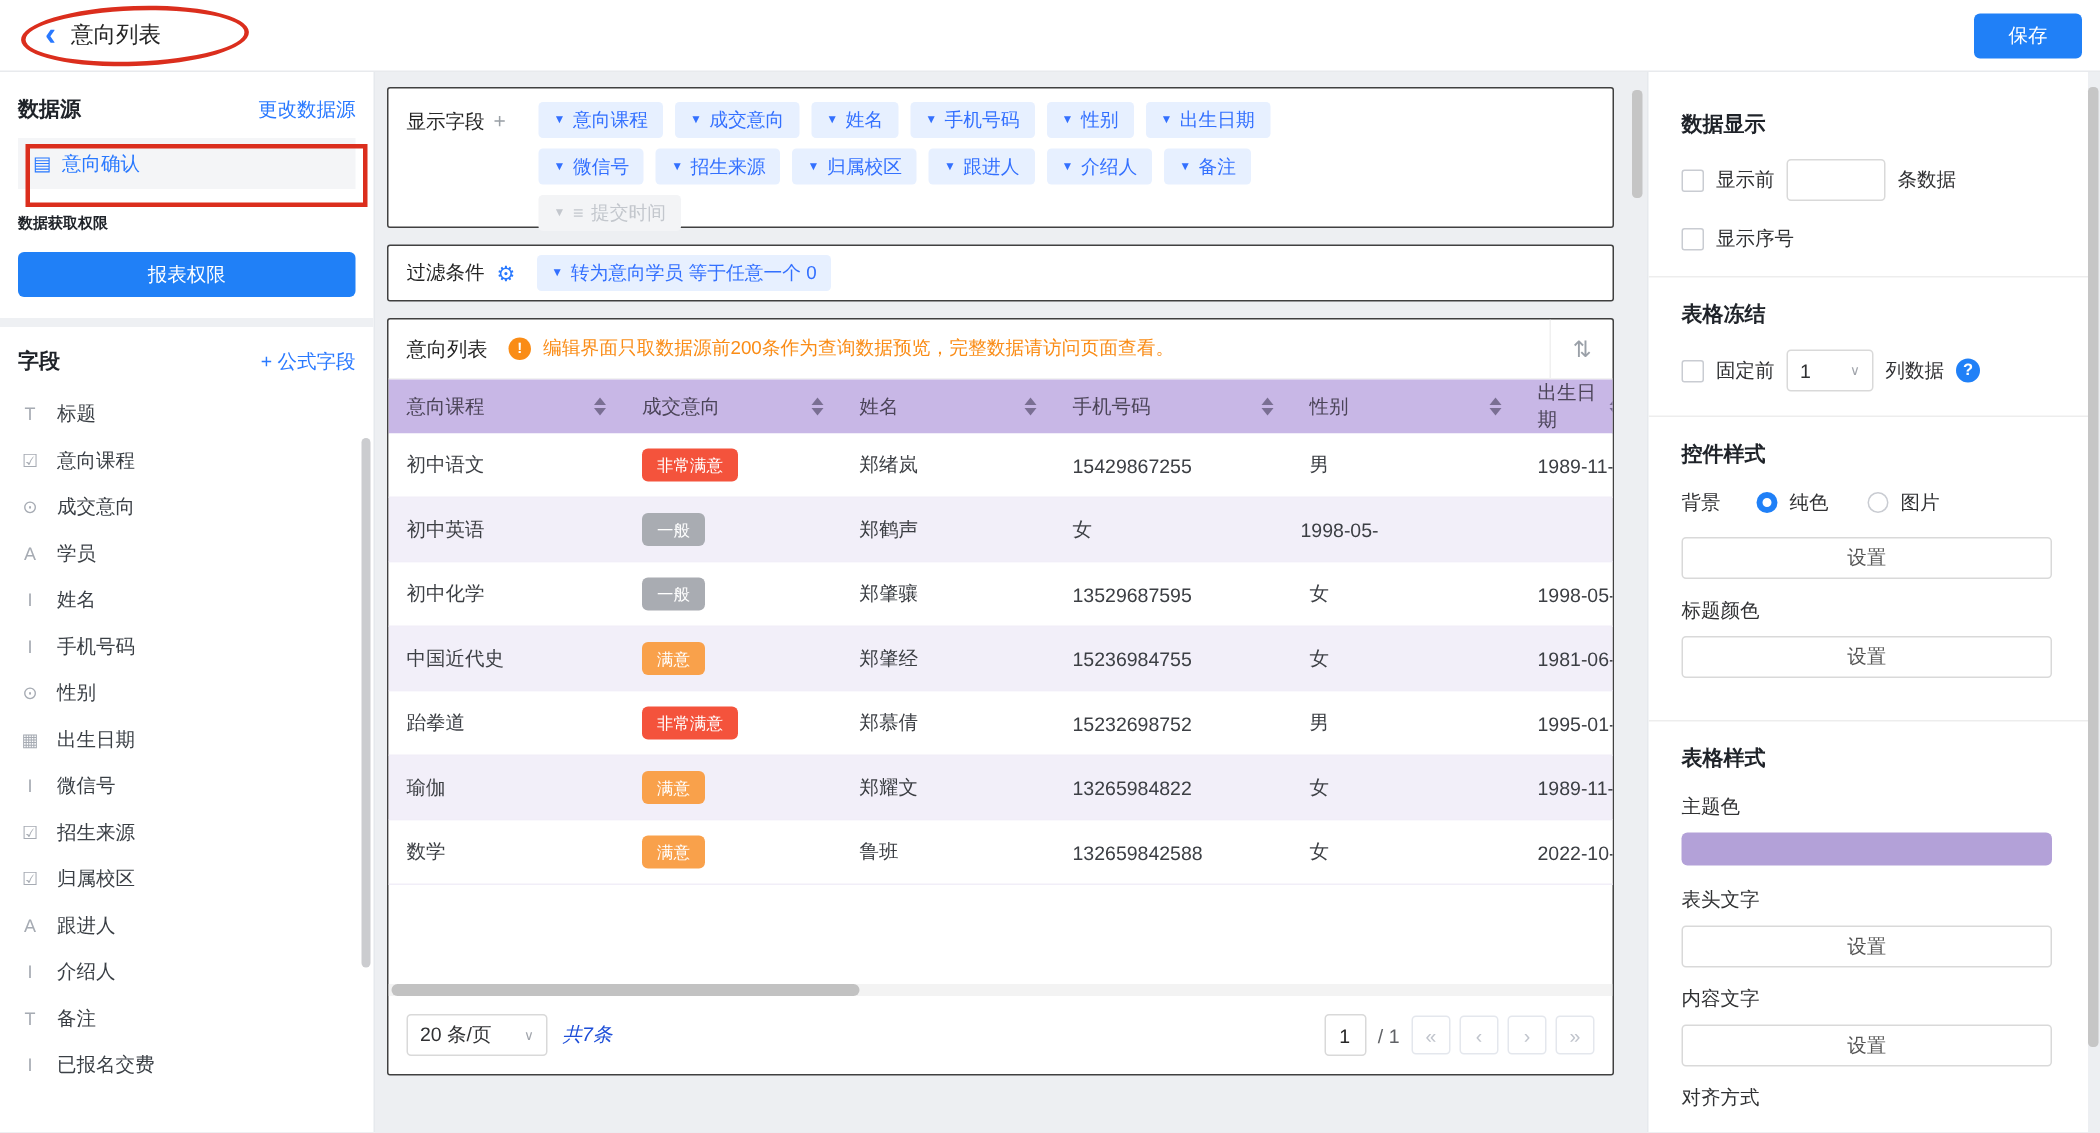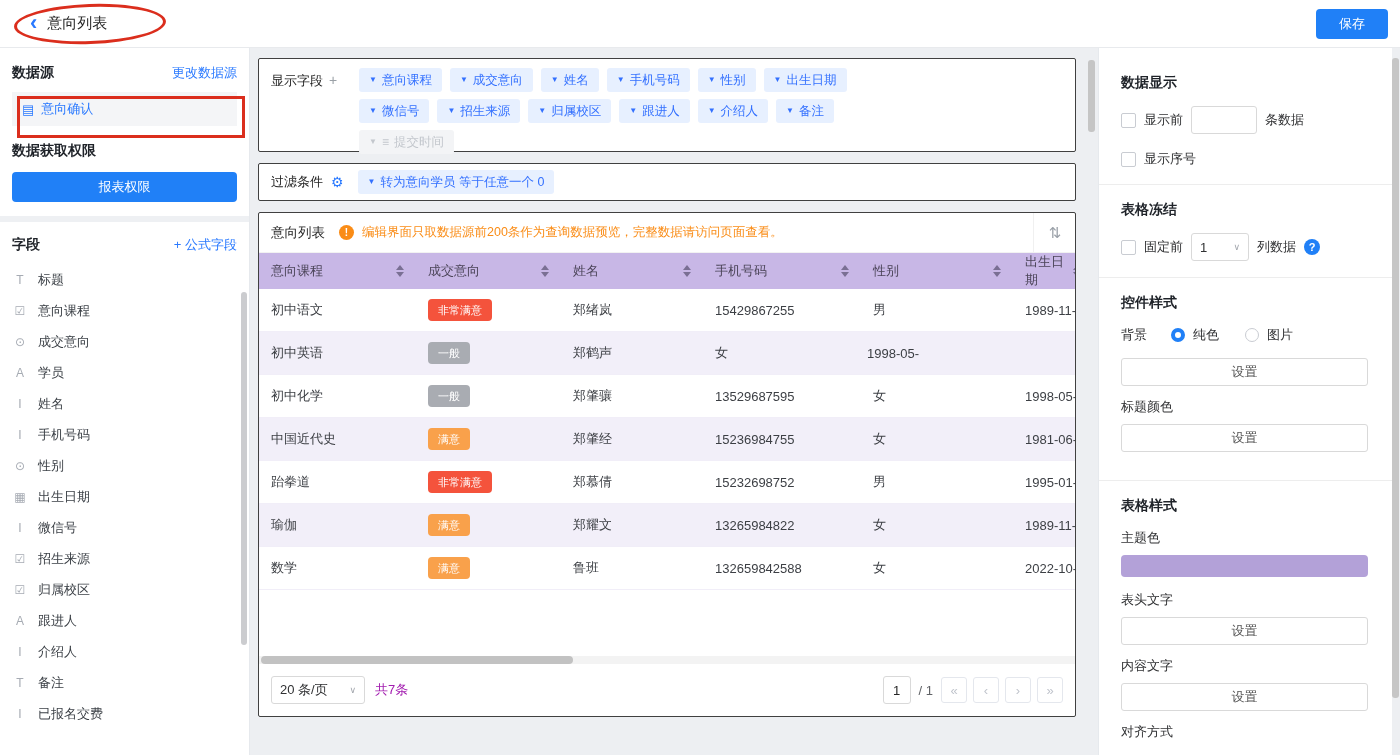--- a/index.html
+++ b/index.html
@@ -17,21 +17,21 @@
   .annot-ellipse { left:14px; top:4px; width:152px; height:40px; border:3px solid #db2e1d; border-radius:50%; transform:rotate(-2deg); }
   .annot-rect { left:17px; top:96px; width:228px; height:42px; border:3px solid #db2e1d; }
 
   
   .left { position:absolute; top:48px; left:0; width:250px; height:707px; background:#fff; border-right:1px solid #e6e9ed; padding:16px 12px 0; overflow:hidden; }
   .sec-row { display:flex; justify-content:space-between; align-items:center; margin-bottom:10px; }
   .sec-title { font-weight:bold; font-size:14px; color:#1f2329; }
   .link { color:#2979ff; font-size:13px; text-decoration:none; cursor:pointer; }
   .ds-item { display:flex; align-items:center; gap:7px; height:34px; background:#f4f5f7; padding:0 10px; color:#2979ff; margin-bottom:16px; cursor:pointer; }
   .ds-icon { font-size:13px; }
-  .perm-title { font-weight:bold; font-size:14px; color:#1f2329; margin-bottom:12px; }
+  .perm-title { font-weight:bold; font-size:10px; color:#1f2329; margin-bottom:12px; }
   .perm-btn { width:100%; height:30px; background:#2080f7; color:#fff; border:none; border-radius:4px; font-size:13px; cursor:pointer; font-family:inherit; }
   .left-divider { height:6px; background:#eef0f3; margin:14px -12px; }
   .field-list { margin-top:4px; }
   .field-item { display:flex; align-items:center; gap:10px; height:31px; color:#3a3f45; font-size:13px; cursor:pointer; }
   .field-icon { width:16px; color:#a6abb3; font-size:12px; text-align:center; flex-shrink:0; }
   .left-scroll { position:absolute; right:2px; top:244px; width:6px; height:353px; background:#cbcccf; border-radius:3px; }
 
   
   .middle { position:absolute; top:48px; left:251px; width:846px; height:707px; background:#edeff2; }
   .card { position:absolute; background:#fff; border:1px solid #404040; border-radius:2px; }
@@ -63,21 +63,21 @@
   .sorter .up { border-bottom:5px solid #7a6f93; }
   .sorter .down { border-top:5px solid #7a6f93; }
   .grid-row { display:flex; height:43px; width:834px; border-bottom:1px solid #f1eef8; background:#fff; color:#3c3f44; }
   .grid-row.alt { background:#f2eff9; }
   .badge { display:inline-flex; align-items:center; height:22px; padding:0 10px; border-radius:4px; color:#fff; font-size:11px; white-space:nowrap; }
   .h-track { position:absolute; left:0; right:0; bottom:52px; height:8px; background:#f3f3f3; }
   .h-thumb { position:absolute; left:2px; top:0; width:312px; height:8px; background:#c2c2c2; border-radius:4px; cursor:pointer; }
   .pagination { position:absolute; left:12px; right:12px; bottom:12px; height:28px; display:flex; align-items:center; gap:10px; }
   .page-size { position:relative; width:94px; height:28px; border:1px solid #d9d9d9; border-radius:3px; display:flex; align-items:center; justify-content:space-between; padding:0 8px; color:#303133; cursor:pointer; background:#fff; }
   .sel-caret { color:#a0a4ab; font-size:9px; }
-  .total { color:#a21caf; }
+  .total { color:#1d4ed8;font-style:italic; }
   .pager { margin-left:auto; display:flex; align-items:center; gap:8px; }
   .cur-page { width:28px; height:28px; border:1px solid #d9d9d9; border-radius:3px; display:inline-flex; align-items:center; justify-content:center; color:#262626; background:#fff; cursor:pointer; }
   .of-pages { color:#606266; }
   .nav-btns { display:flex; gap:6px; }
   .nav-btn { width:26px; height:26px; border:1px solid #e4e7ed; border-radius:3px; color:#c0c4cc; display:inline-flex; align-items:center; justify-content:center; font-size:13px; background:#fff; cursor:pointer; }
   .mid-scroll { position:absolute; right:2px; top:12px; width:7px; height:72px; background:#c5c5c5; border-radius:3px; }
 
   
   .right { position:absolute; top:48px; left:1098px; width:294px; height:707px; background:#fff; border-left:1px solid #e6e9ed; padding:26px 24px 0 22px; overflow:hidden; }
   .rp-title { font-size:14px; font-weight:bold; color:#1f2329; margin-bottom:14px; }

